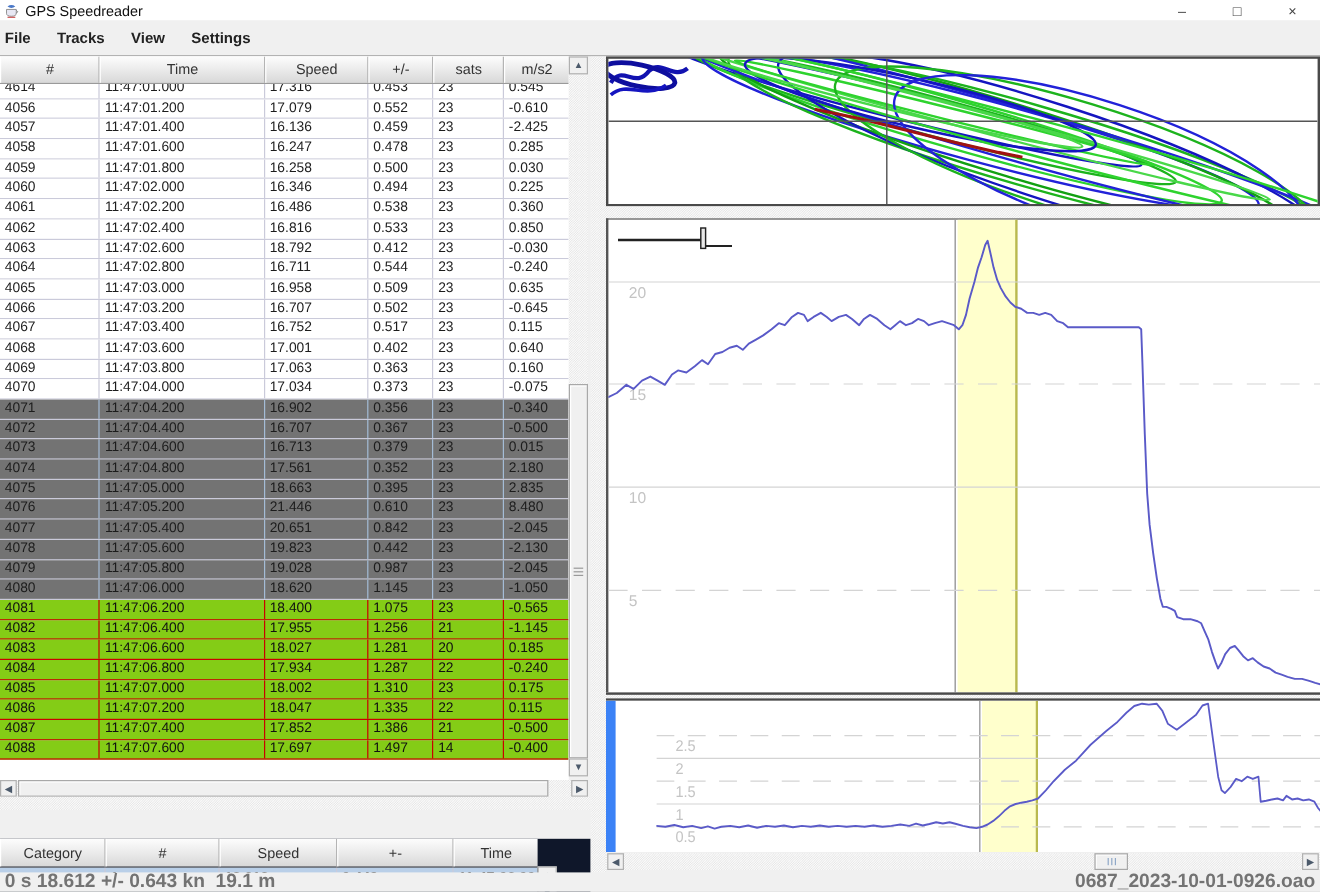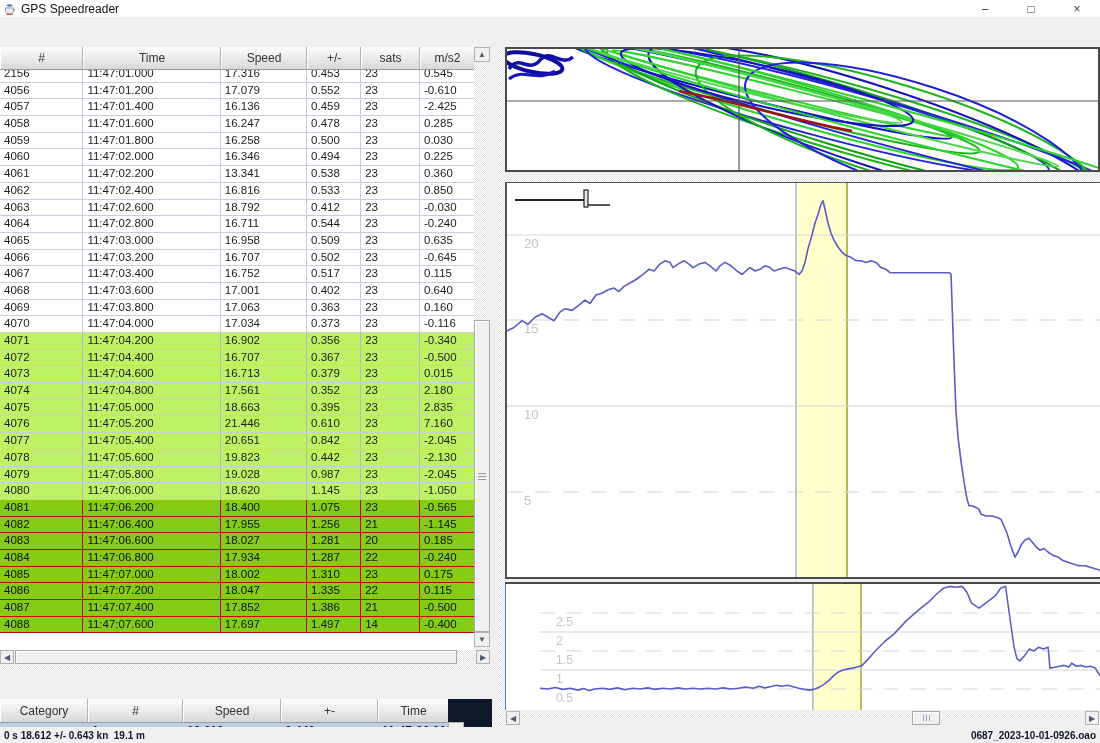--- a/index.html
+++ b/index.html
@@ -31,21 +31,21 @@
   .tbl{position:absolute;left:0;top:0;width:474px;height:603px;background:#fff;overflow:hidden;}
   .thead{display:flex;height:22px;background:linear-gradient(#fdfdfd,#e9e9e9 55%,#d8d8d8);
          border-bottom:1px solid #9a9a9a;}
   .th{box-sizing:border-box;border-right:1px solid #b4b4b4;border-left:1px solid #fff;
       font-size:12px;color:#333;display:flex;align-items:center;justify-content:center;}
   .tbody{position:relative;height:580px;overflow:hidden;}
   .tr{display:flex;height:16.7px;box-sizing:border-box;border-bottom:1px solid #cacada;background:#fff;}
   .tr:first-child{margin-top:-4px;}
   .td{box-sizing:border-box;border-right:1px solid #cacada;font-size:11.5px;color:#1c1c1c;
       padding:1px 0 0 4px;overflow:hidden;white-space:nowrap;}
-  .tr.sel{background:#bef264;}
+  .tr.sel{background:#737373;}
   .tr.sel .td{border-right-color:#a4bcd6;}
   .tr.alert{background:#84cc16;border-bottom-color:#c90000;}
   .tr.alert .td{border-right-color:#c90000;color:#111;}
   .c0{width:85px}.c1{width:140px}.c2{width:88px}.c3{width:55px}.c4{width:60px}.c5{width:55px;border-right:none}
   
   .sb-btn{position:absolute;box-sizing:border-box;background:#f0f0f0;border:1px solid #b0b0b0;
           display:flex;align-items:center;justify-content:center;font-size:8px;color:#4c5a6b;}
   .sb-thumb{position:absolute;box-sizing:border-box;background:#f0f0f0;border:1px solid #a8a8a8;
             box-shadow:inset 1px 1px 0 #fff;}
   .vsb{position:absolute;left:474px;top:0;width:16px;height:600px;}
@@ -67,27 +67,27 @@
   
   .map{position:absolute;top:0;left:0;right:0;height:125px;background:#fff;
        border:2px solid #4a4a4a;box-sizing:border-box;}
   .map svg{display:block;width:100%;height:100%;}
   .r-split1{position:absolute;top:125px;left:0;right:0;height:10px;}
   .chart1{position:absolute;top:135px;left:0;right:0;height:395px;background:#fff;
           border-left:2px solid #555;border-top:1px solid #555;box-sizing:border-box;}
   .r-split2{position:absolute;top:530px;left:0;right:0;height:7px;border-top:2px solid #4a4a4a;
             border-bottom:2px solid #4a4a4a;box-sizing:border-box;}
   .chart2{position:absolute;top:537px;left:0;right:0;height:126px;background:#fff;
-          border-left:1px solid #3b82f6;box-sizing:border-box;padding-left:34px;}
+          border-left:8px solid #3b82f6;box-sizing:border-box;padding-left:34px;}
   .chart1 svg,.chart2 svg{display:block;width:100%;height:100%;}
   .hsb-right{position:absolute;top:664px;left:0;right:0;height:14px;}
   
   .statusbar{position:absolute;left:0;right:0;bottom:0;height:16px;background:#f0f0f0;
              display:flex;justify-content:space-between;align-items:center;padding:0 4px;}
-  .status-text{font-size:10px;font-weight:700;color:#0f172a;white-space:pre;}
+  .status-text{font-size:16px;font-weight:700;color:#737373;white-space:pre;}
 </style>
 </head>
 <body>
 
 <div class="app">
 
   <div class="titlebar">
     <svg class="jicon" viewBox="0 0 16 16">
       <path d="M4 3 q4 -3 8 0 q-4 3 -8 0z" fill="#4a78c8"></path>
       <path d="M3 6 h10 v4 q0 3 -5 3 q-5 0 -5 -3z" fill="#e8e8f4" stroke="#777" stroke-width="0.8"></path>
@@ -95,37 +95,43 @@
       <path d="M4 14 h8" stroke="#c03030" stroke-width="1.2"></path>
     </svg>
     <span class="title-text">GPS Speedreader</span>
     <div class="winbtns">
         <div class="winbtn">–</div>
         <div class="winbtn">□</div>
         <div class="winbtn">×</div>
       </div>
   </div>
 
+  <div class="menubar">
+      <div class="menuitem">File</div>
+      <div class="menuitem">Tracks</div>
+      <div class="menuitem">View</div>
+      <div class="menuitem">Settings</div>
+    </div>
 
   <div class="content">
 
     <div class="left-panel">
       <div class="grid-area">
         <div class="tbl">
           <div class="thead">
               <div class="th c0">#</div>
               <div class="th c1">Time</div>
               <div class="th c2">Speed</div>
               <div class="th c3">+/-</div>
               <div class="th c4">sats</div>
               <div class="th c5">m/s2</div>
             </div>
           <div class="tbody">
               <div class="tr">
-                <div class="td c0">2156</div>
+                <div class="td c0">4614</div>
                 <div class="td c1">11:47:01.000</div>
                 <div class="td c2">17.316</div>
                 <div class="td c3">0.453</div>
                 <div class="td c4">23</div>
                 <div class="td c5">0.545</div>
               </div>
               <div class="tr">
                 <div class="td c0">4056</div>
                 <div class="td c1">11:47:01.200</div>
                 <div class="td c2">17.079</div>
@@ -161,21 +167,21 @@
                 <div class="td c0">4060</div>
                 <div class="td c1">11:47:02.000</div>
                 <div class="td c2">16.346</div>
                 <div class="td c3">0.494</div>
                 <div class="td c4">23</div>
                 <div class="td c5">0.225</div>
               </div>
               <div class="tr">
                 <div class="td c0">4061</div>
                 <div class="td c1">11:47:02.200</div>
-                <div class="td c2">13.341</div>
+                <div class="td c2">16.486</div>
                 <div class="td c3">0.538</div>
                 <div class="td c4">23</div>
                 <div class="td c5">0.360</div>
               </div>
               <div class="tr">
                 <div class="td c0">4062</div>
                 <div class="td c1">11:47:02.400</div>
                 <div class="td c2">16.816</div>
                 <div class="td c3">0.533</div>
                 <div class="td c4">23</div>
@@ -236,21 +242,21 @@
                 <div class="td c3">0.363</div>
                 <div class="td c4">23</div>
                 <div class="td c5">0.160</div>
               </div>
               <div class="tr">
                 <div class="td c0">4070</div>
                 <div class="td c1">11:47:04.000</div>
                 <div class="td c2">17.034</div>
                 <div class="td c3">0.373</div>
                 <div class="td c4">23</div>
-                <div class="td c5">-0.116</div>
+                <div class="td c5">-0.075</div>
               </div>
               <div class="tr sel">
                 <div class="td c0">4071</div>
                 <div class="td c1">11:47:04.200</div>
                 <div class="td c2">16.902</div>
                 <div class="td c3">0.356</div>
                 <div class="td c4">23</div>
                 <div class="td c5">-0.340</div>
               </div>
               <div class="tr sel">
@@ -284,21 +290,21 @@
                 <div class="td c3">0.395</div>
                 <div class="td c4">23</div>
                 <div class="td c5">2.835</div>
               </div>
               <div class="tr sel">
                 <div class="td c0">4076</div>
                 <div class="td c1">11:47:05.200</div>
                 <div class="td c2">21.446</div>
                 <div class="td c3">0.610</div>
                 <div class="td c4">23</div>
-                <div class="td c5">7.160</div>
+                <div class="td c5">8.480</div>
               </div>
               <div class="tr sel">
                 <div class="td c0">4077</div>
                 <div class="td c1">11:47:05.400</div>
                 <div class="td c2">20.651</div>
                 <div class="td c3">0.842</div>
                 <div class="td c4">23</div>
                 <div class="td c5">-2.045</div>
               </div>
               <div class="tr sel">

